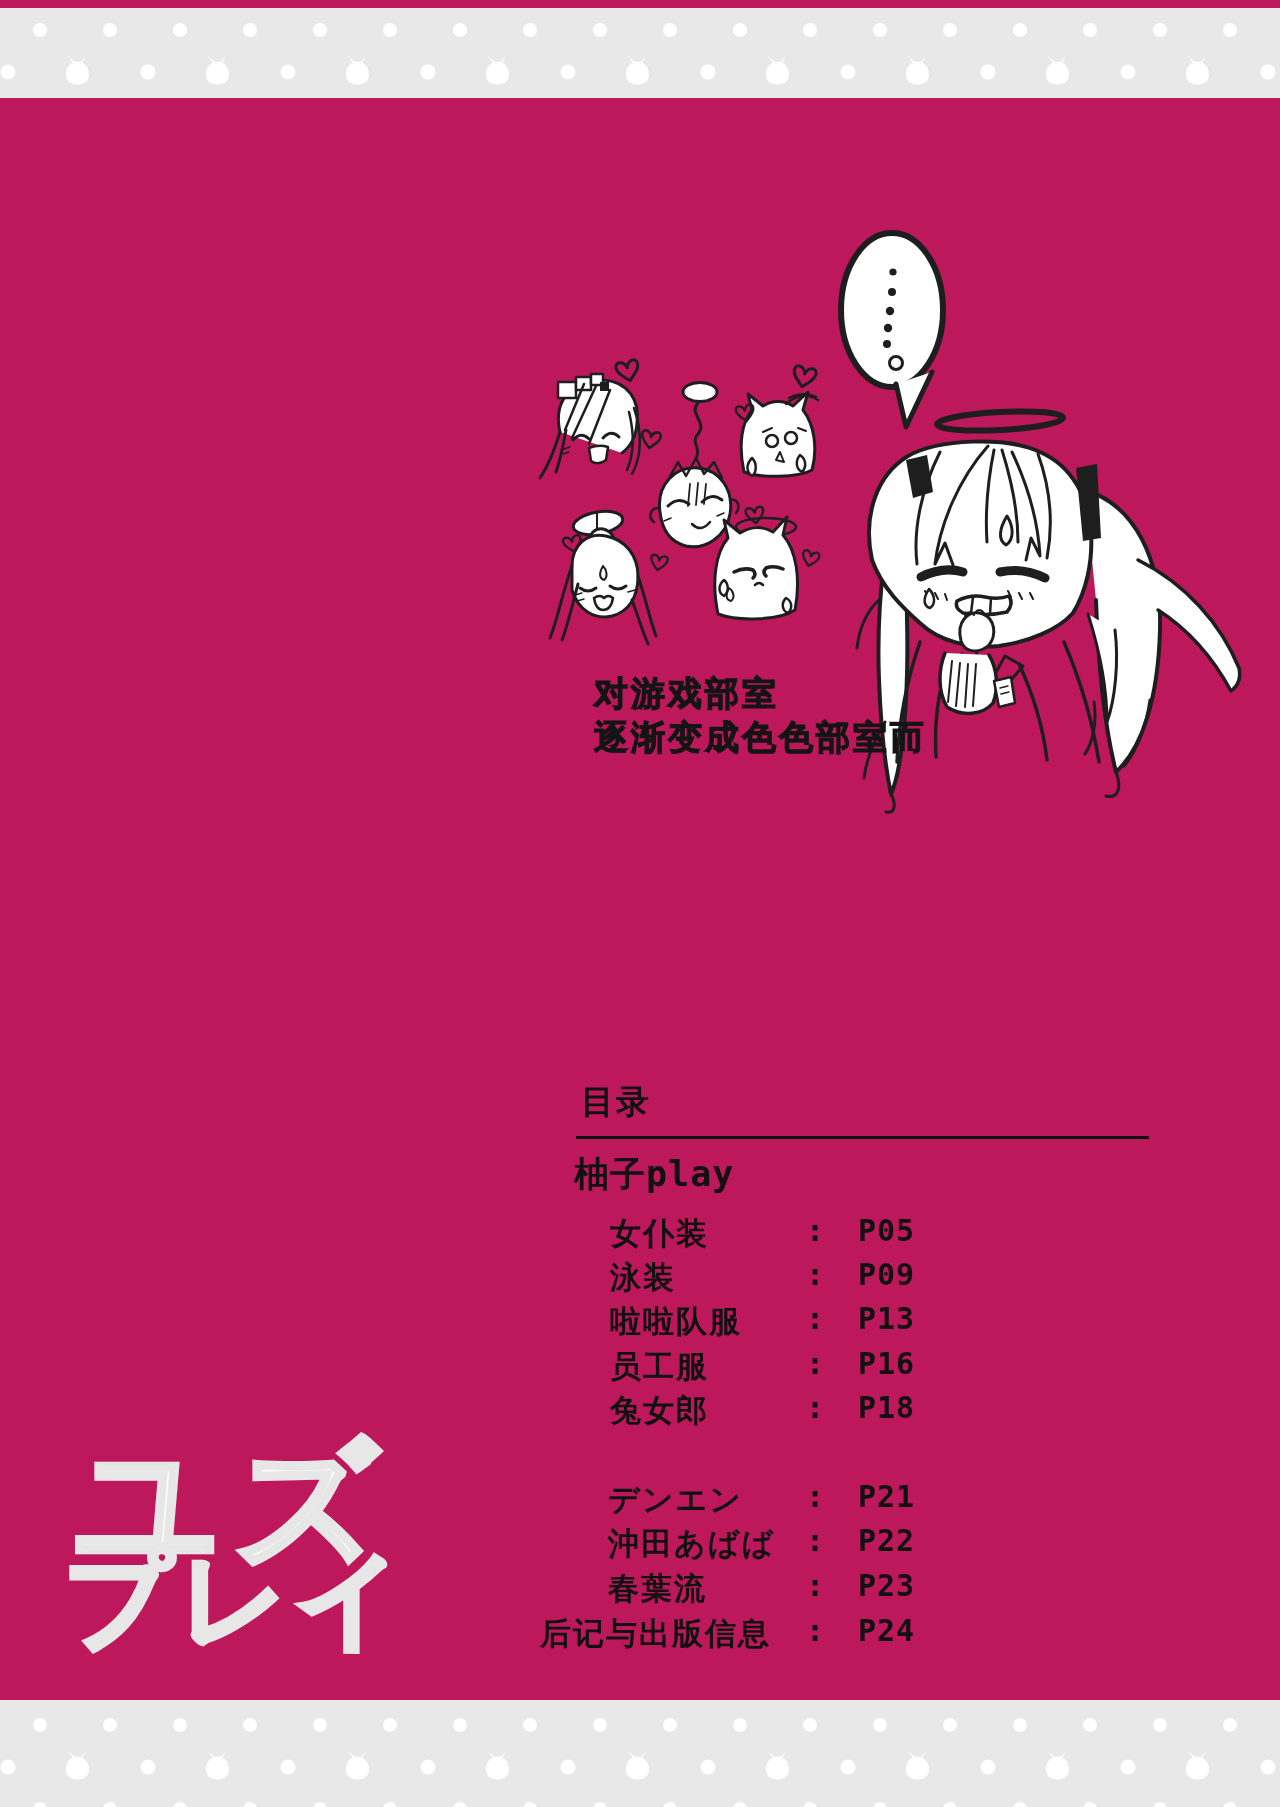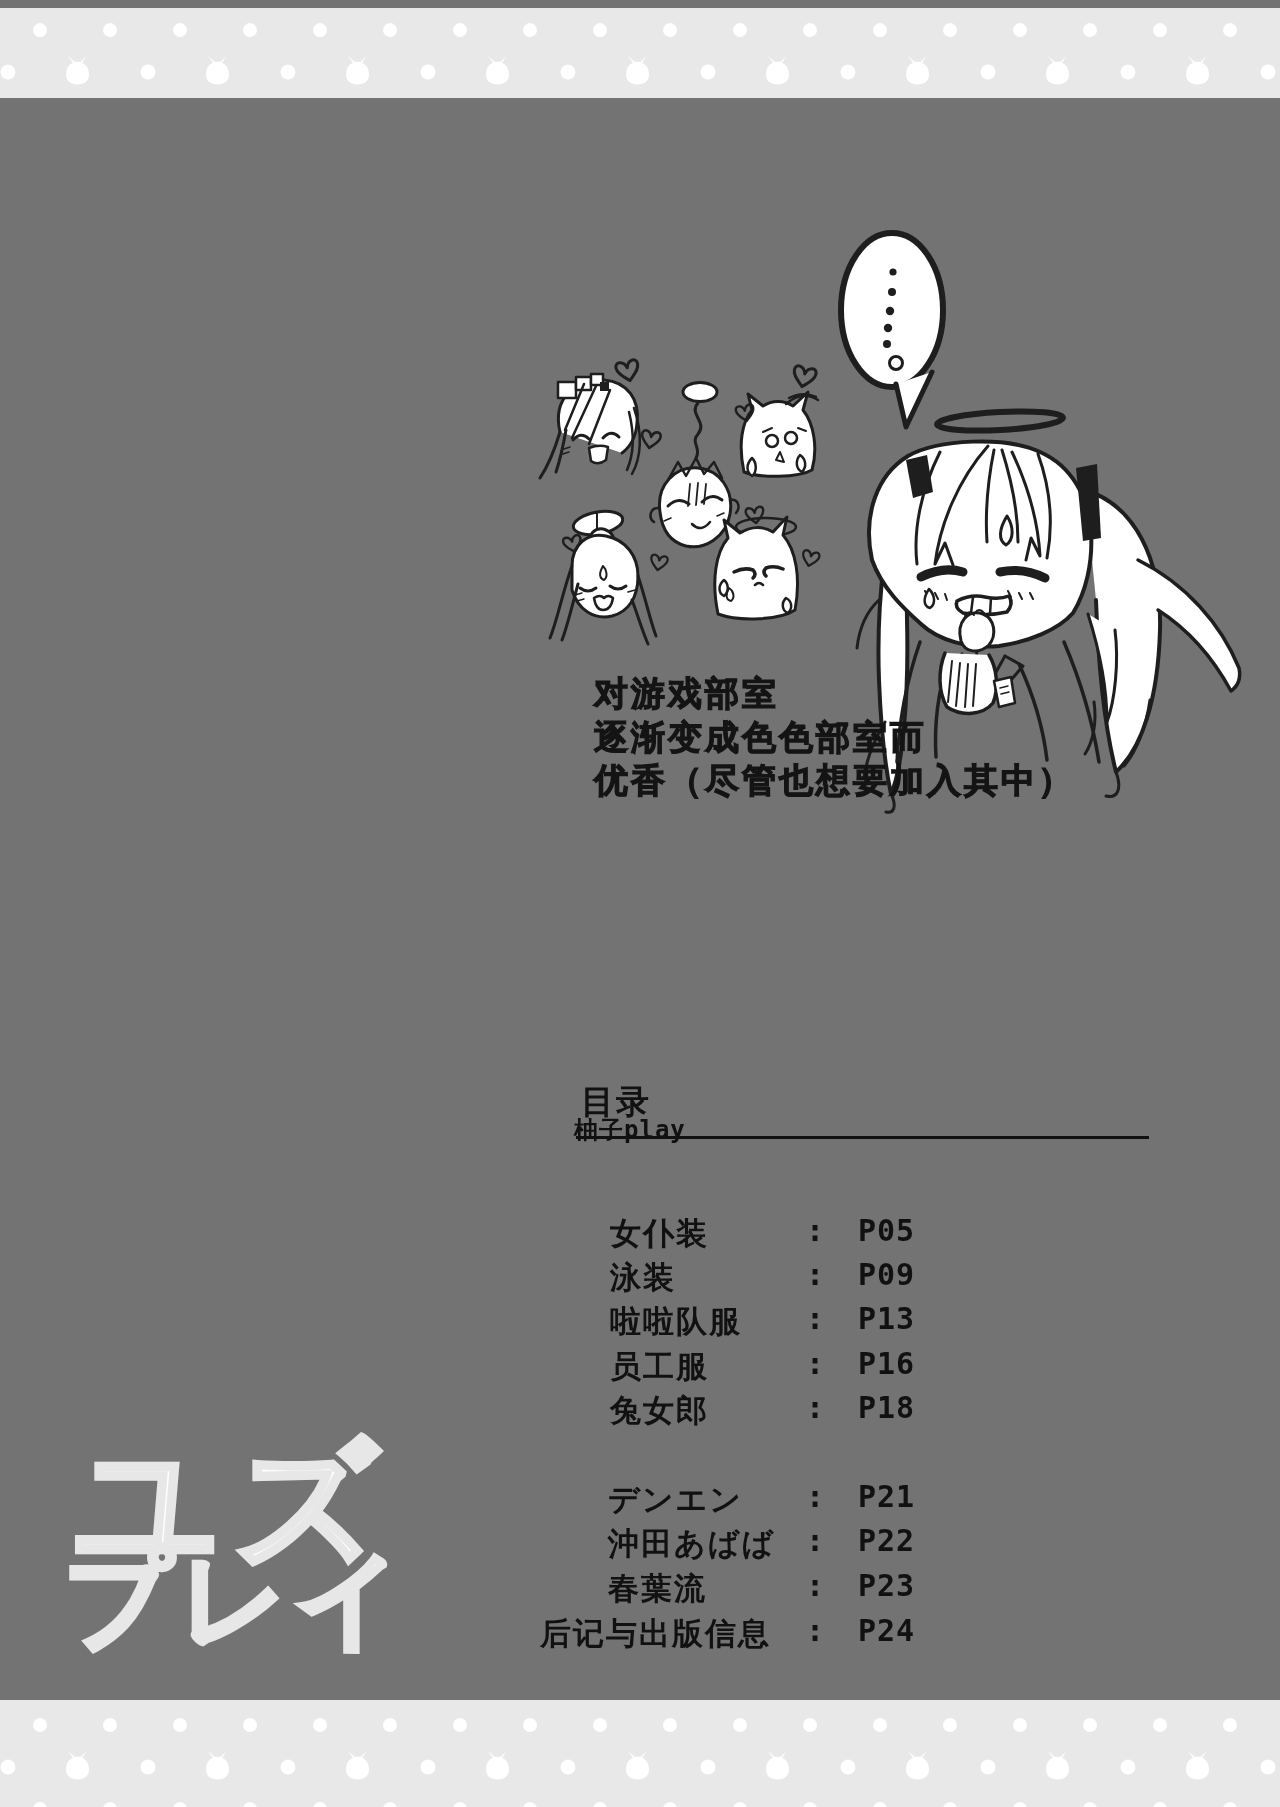--- a/index.html
+++ b/index.html
@@ -1,29 +1,29 @@
 <!DOCTYPE html>
 <html><head>
 <meta charset="utf-8">
 <style>
   html,body{margin:0;padding:0;background:#ffffff;}
-  #page{position:relative;width:1280px;height:1807px;background:#737373;overflow:hidden;
+  #page{position:relative;width:1280px;height:1807px;background:#be185d;overflow:hidden;
         font-family:"Liberation Sans",sans-serif;color:#1e1e1e;}
   .abs{position:absolute;}
   .band{position:absolute;left:0;width:1280px;}
   
   .caption{position:absolute;left:594px;top:672px;font-size:34px;font-weight:900;
            letter-spacing:3px;line-height:43.5px;color:#141414;white-space:nowrap;
            -webkit-text-stroke:1.2px #141414;}
   
   .toc{position:absolute;inset:0;font-family:"DejaVu Sans Mono","Liberation Mono",monospace;
        font-weight:700;color:#111;}
   .toc-title{position:absolute;left:581px;top:1080px;font-size:33px;letter-spacing:2px;}
   .toc-rule{position:absolute;left:576px;top:1136px;width:573px;height:3px;background:#111;}
-  .toc-heading1{position:absolute;left:574px;top:1114px;font-size:24px;letter-spacing:1px;}
+  .toc-heading1{position:absolute;left:574px;top:1151px;font-size:35px;letter-spacing:1px;}
   .toc-heading2{position:absolute;left:582px;top:1434px;font-size:32px;letter-spacing:1px;}
   .toc-row{position:absolute;left:0;width:1024px;height:42px;}
   .toc-row .lbl{position:absolute;font-size:31px;letter-spacing:2px;white-space:nowrap;}
   .toc-row .col{position:absolute;left:806px;font-size:30px;}
   .toc-row .pg{position:absolute;left:858px;font-size:30px;letter-spacing:1px;}
   
   .wm{position:absolute;font-weight:800;color:#ffffff;-webkit-text-stroke:5px #e7e7e7;
       line-height:1;white-space:nowrap;}
   .wm1{left:74px;top:1432px;font-size:142px;letter-spacing:14px;}
   .wm2{left:64px;top:1546px;font-size:106px;letter-spacing:7px;}
@@ -202,21 +202,20 @@
         <use href="#ht" transform="translate(660,556) rotate(10) scale(0.75)"></use>
         <use href="#ht" transform="translate(754,508) rotate(-8) scale(0.8)"></use>
         <use href="#ht" transform="translate(812,552) rotate(14) scale(0.75)"></use>
       </g>
     </g>
   </svg>
 
   <div class="caption">
     <div>对游戏部室</div>
     <div>逐渐变成色色部室而</div>
-    <div>优香（尽管也想要加入其中）</div>
   </div>
 
   <div class="wm wm1">ユズ</div>
   <div class="wm wm2">プレイ</div>
 
   <div class="toc">
     <div class="toc-title">目录</div>
     <div class="toc-rule"></div>
     <div class="toc-heading1">柚子play</div>
 

